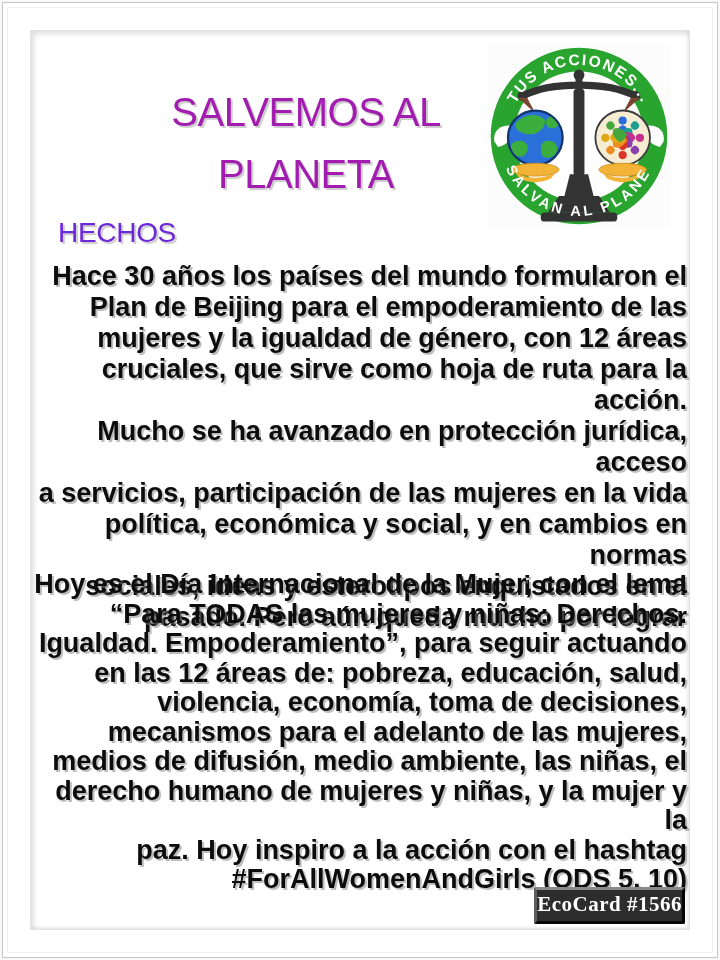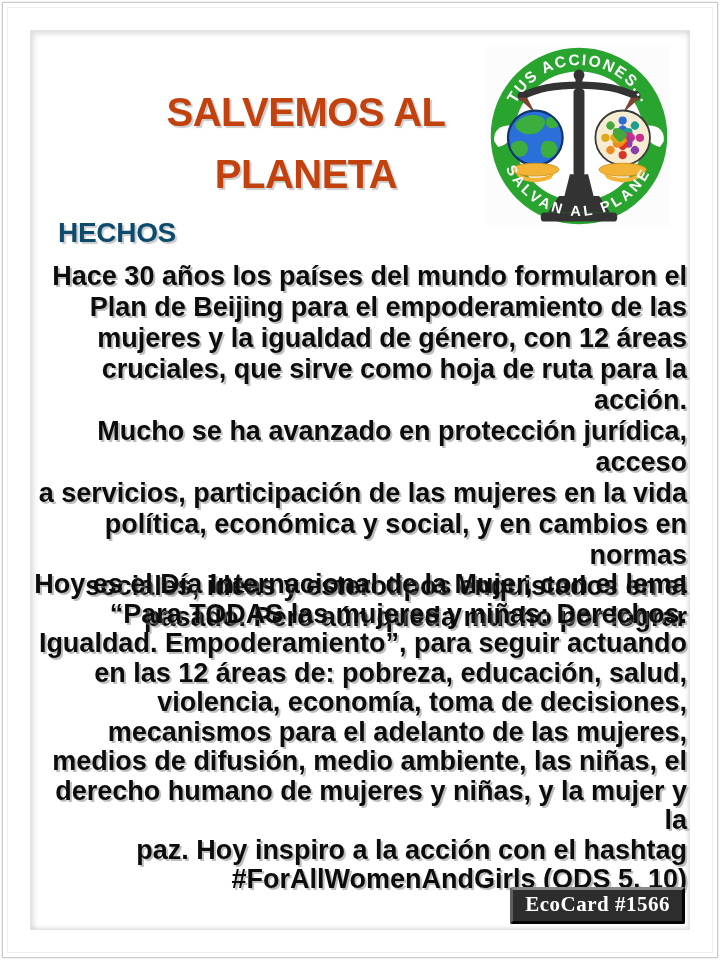--- a/index.html
+++ b/index.html
@@ -15,49 +15,49 @@
   .frame-edge-mid{
     position:absolute;inset:7px;border:1px solid #efefef;pointer-events:none;
   }
   .content{
     position:absolute;inset:30px;background:#ffffff;border:1px solid #e3e3e3;
     box-shadow:inset 2px 2px 6px rgba(0,0,0,.16), inset -2px -2px 3px rgba(0,0,0,.05);
   }
   
   .page-title{
     position:absolute;left:30px;top:50px;width:490px;
-    font-size:40px;line-height:62px;font-weight:700;letter-spacing:-.5px;
-    text-align:center;color:#c2410c;white-space:pre-line;
+    font-size:40px;line-height:62px;font-weight:400;letter-spacing:-.5px;
+    text-align:center;color:#a21caf;white-space:pre-line;
     text-shadow:2px 2px 1px rgba(140,140,140,.45);
   }
   
   .logo-box{position:absolute;left:456px;top:14px;width:184px;height:182px;background:#fcfcfc;}
   .logo-box svg{display:block;width:100%;height:100%;}
   .logo-box text{font-family:"Liberation Sans", sans-serif;font-weight:bold;fill:#ffffff;}
   
   .sec-heading{
-    position:absolute;font-size:28px;font-weight:700;color:#0c4a6e;letter-spacing:-.3px;
+    position:absolute;font-size:28px;font-weight:400;color:#6d28d9;letter-spacing:-.3px;
     text-shadow:2px 2px 1px rgba(140,140,140,.45);
   }
   .heading-hechos{left:27px;top:186px;}
   .heading-acciones{left:8px;top:527px;}
   
   .para{
     position:absolute;left:2px;right:2px;text-align:right;color:#0c0c0c;
     font-weight:bold;font-size:27px;white-space:pre-line;
     text-shadow:2px 2px 0 rgba(125,125,125,.5);
   }
   .para-hechos{top:230px;line-height:31px;}
   .para-acciones{top:539px;line-height:29.5px;}
   
   .ecocard-badge{
     position:absolute;right:4px;bottom:5px;
     background:#2d2d2d;color:#ffffff;
     font-family:"Liberation Serif", serif;font-weight:bold;font-size:21px;
-    padding:2px 12px 4px;letter-spacing:.5px;
+    padding:2px 0 4px;letter-spacing:.5px;
     border:3px solid;border-color:#8a8a8a #050505 #050505 #5e5e5e;border-radius:2px;
   }
 </style>
 </head>
 <body>
 
 <div class="frame-edge-outer"></div>
 <div class="frame-edge-mid"></div>
 
 <div class="content">

